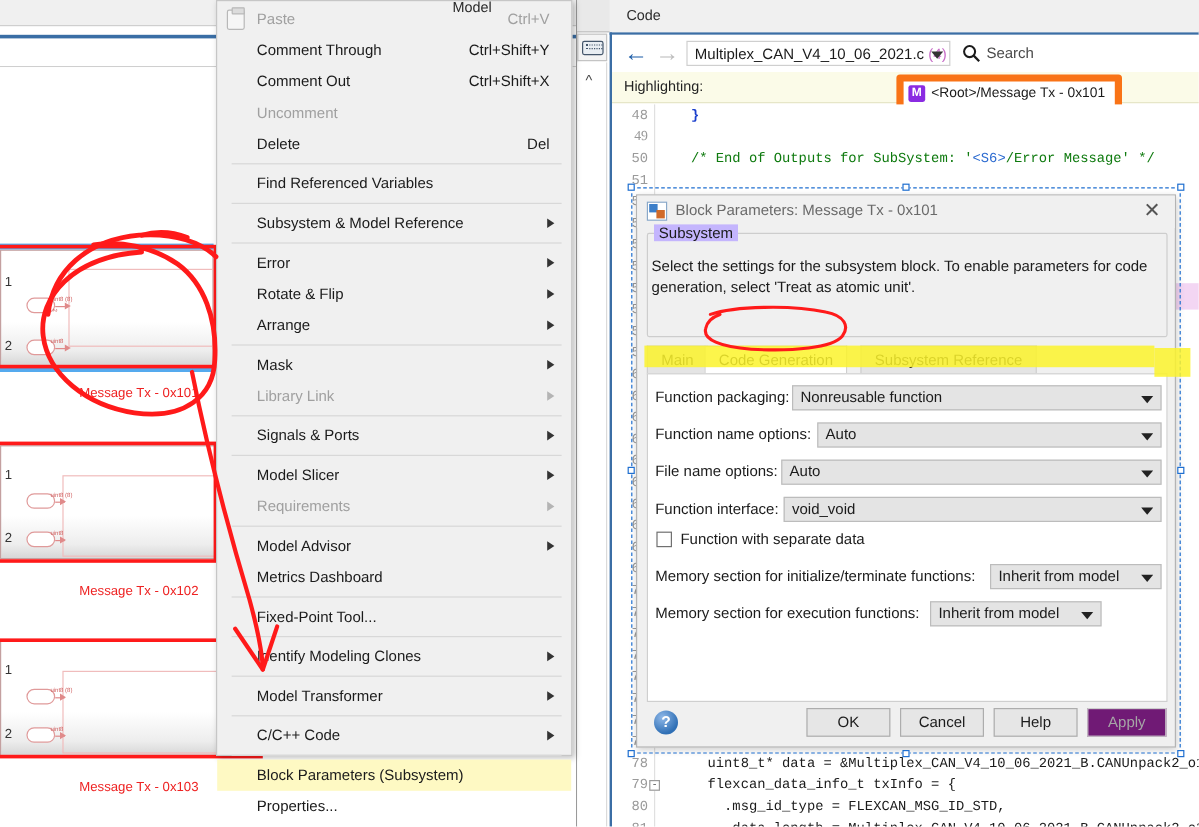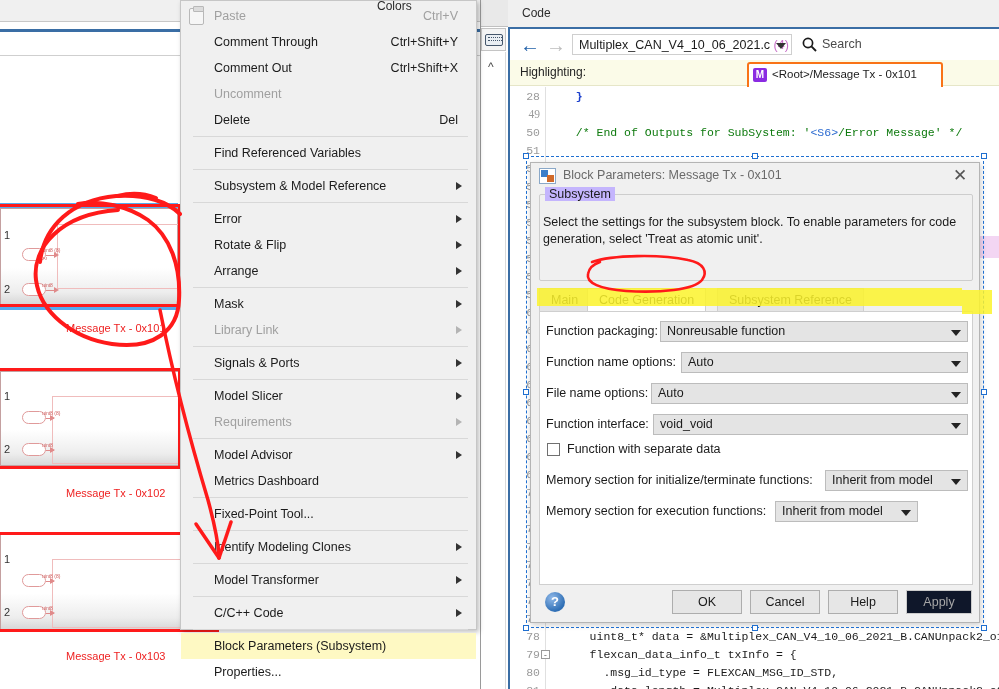--- a/index.html
+++ b/index.html
@@ -183,22 +183,22 @@
   }
   #highlight-bar {
     position: absolute; left: 0; top: 31px; width: 490px; height: 26px;
     background: #fbfbe8; border-bottom: 1px solid #e6e6c8;
   }
   #highlight-label {
     position: absolute; left: 10px; top: 5px; font-size: 12px; color: #232323;
   }
   #highlight-chip {
     position: absolute; left: 237px; top: 2px; height: 36px;
-    background: #ffffff; border: 2px solid #f97316; border-radius: 3px;
-    padding: 0 24px 0 4px; line-height: 20px; font-size: 11.5px; color: #1b1b1b;
+    background: #ffffff; border: 6px solid #f97316; border-radius: 3px;
+    padding: 0 8px 0 4px; line-height: 20px; font-size: 11.5px; color: #1b1b1b;
     white-space: nowrap;
   }
   .chip-m {
     display: inline-block; width: 14px; height: 14px; background: #8a2be2;
     color: #fff; font-size: 10px; line-height: 14px; text-align: center;
     border-radius: 2px; vertical-align: middle; margin-right: 5px; font-weight: bold;
   }
 
   #code-area {
     position: absolute; left: 0; top: 58px; width: 490px; height: 604px;
@@ -317,21 +317,21 @@
     pointer-events: none;
   }
 
   
   #bp-btnbar { position: absolute; left: 0; bottom: 0; width: 448px; height: 38px; }
   .bp-btn {
     position: absolute; top: 6px; height: 24px; line-height: 22px;
     text-align: center; font-size: 12.5px; color: #1b1b1b;
     background: #e6e6e6; border: 1px solid #adadad;
   }
-  .bp-btn.disabled { color: #a6a6a6; background: #0f172a; border-color: #cccccc; }
+  .bp-btn.disabled { color: #a6a6a6; background: #701a75; border-color: #cccccc; }
   #bp-help-icon {
     position: absolute; left: 14px; top: 8px; width: 20px; height: 20px;
     border-radius: 50%;
     background: radial-gradient(circle at 35% 30%, #8fb8e8, #2f6fb5 70%);
     color: #fff; font-size: 13px; font-weight: bold; text-align: center; line-height: 20px;
   }
 
   
   #annotations { position: absolute; left: 0; top: 0; width: 999px; height: 689px;
     pointer-events: none; }
@@ -436,21 +436,21 @@
       <div id="highlight-bar">
         <div id="highlight-label">Highlighting:</div>
         <div id="highlight-chip">
           <span class="chip-m">M</span><span>&lt;Root&gt;/Message Tx - 0x101</span>
         </div>
       </div>
 
       <div id="code-area">
         <div class="gutter"></div>
 
-        <div class="ln" style="top:3px;">28</div>
+        <div class="ln" style="top:3px;">48</div>
         <div class="codeline" style="top:3px;"><span class="c-brace">  }</span></div>
 
         <div class="ln" style="top:21px;font-family:Liberation Serif, serif;">49</div>
         <div class="codeline" style="top:21px;"></div>
 
         <div class="ln" style="top:39px;">50</div>
         <div class="codeline" style="top:39px;"><span class="c-cmt">  /* End of Outputs for SubSystem: '</span><span class="c-str">&lt;S6&gt;</span><span class="c-cmt">/Error Message' */</span></div>
 
         <div class="ln" style="top:57px;">51</div>
         <div class="ln" style="top:75px;">52</div>
@@ -492,21 +492,21 @@
 
         <div class="ln" style="top:597px;">81</div>
         <div class="codeline" style="top:597px;">      .data_length = Multiplex_CAN_V4_10_06_2021_B.CANUnpack2_o2,</div>
       </div>
     </div>
 
     <div class="pink-hl" style="position:absolute; left:495px; top:236px; width:24px; height:22px;"></div>
   </div>
 
   <div id="context-menu">
-    <div class="cm-colors-label">Colors</div>
+    <div class="cm-colors-label">Model</div>
     <div id="cm-items">
         <div class="cm-item disabled"><span class="cm-paste-icon"></span><span>Paste</span><span class="cm-shortcut">Ctrl+V</span></div>
         <div class="cm-item"><span>Comment Through</span><span class="cm-shortcut">Ctrl+Shift+Y</span></div>
         <div class="cm-item"><span>Comment Out</span><span class="cm-shortcut">Ctrl+Shift+X</span></div>
         <div class="cm-item disabled"><span>Uncomment</span></div>
         <div class="cm-item"><span>Delete</span><span class="cm-shortcut">Del</span></div>
         <div class="cm-sep"></div>
         <div class="cm-item"><span>Find Referenced Variables</span></div>
         <div class="cm-sep"></div>
         <div class="cm-item"><span>Subsystem &amp; Model Reference</span><span class="cm-arrow"></span></div>

